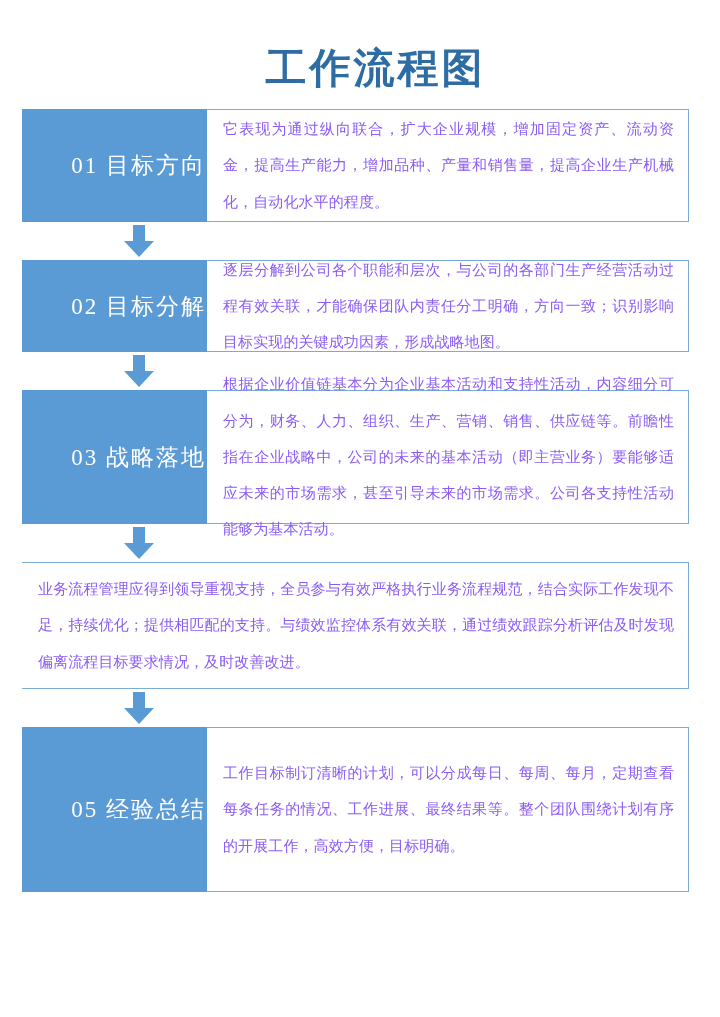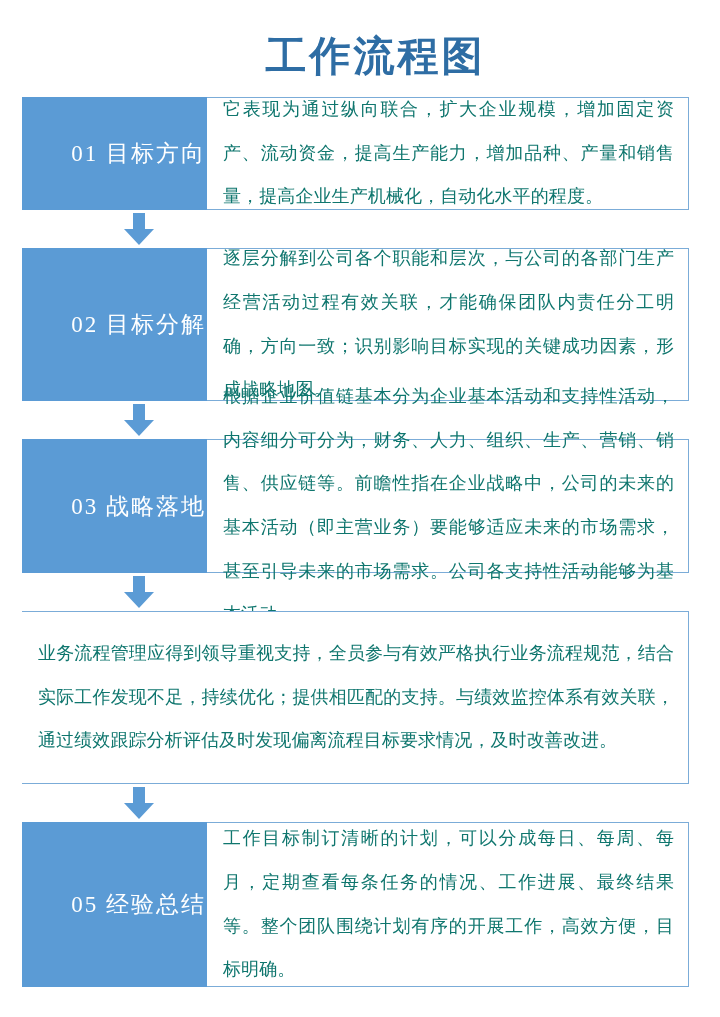--- a/index.html
+++ b/index.html
@@ -17,21 +17,21 @@
 
   #page-title {
     text-align: center;
     color: #2e6da4;
     font-family: "Liberation Serif", "DejaVu Serif", serif;
     font-weight: bold;
     font-size: 41px;
     letter-spacing: 3px;
     line-height: 1;
     padding-top: 36px;
-    margin: 0 0 20px 0;
+    margin: 12px 0 20px 0;
     user-select: none;
     padding-left: 31px;
   }
 
   #flow {
     position: relative;
     width: 668px;
     margin: 0 auto 0 22px;
   }
 
@@ -63,33 +63,33 @@
     background: #ffffff;
     border: 1px solid #7bacd8;
     border-left: none;
     box-sizing: border-box;
     display: flex;
     align-items: center;
     padding: 6px 14px 6px 16px;
   }
 
   .stage-text {
-    font-size: 18px;
+    font-size: 15px;
     line-height: 2.42;
-    color: #0f766e;
+    color: #8b5cf6;
     text-align: justify;
     text-justify: inter-ideograph;
     letter-spacing: 0.1px;
   }
 
   
   .row-1 .stage-label, .row-1 .stage-body { height: 113px; }
-  .row-2 .stage-label, .row-2 .stage-body { height: 153px; }
+  .row-2 .stage-label, .row-2 .stage-body { height: 92px; }
   .row-3 .stage-label, .row-3 .stage-body { height: 134px; }
-  .row-4 .stage-label, .row-4 .stage-body { height: 173px; }
+  .row-4 .stage-label, .row-4 .stage-body { height: 127px; }
   .row-5 .stage-label, .row-5 .stage-body { height: 165px; }
 
   .connector {
     height: 38px;
     position: relative;
   }
   .connector .arrow-down-icon {
     position: absolute;
     left: 101px;
     top: 3px;

